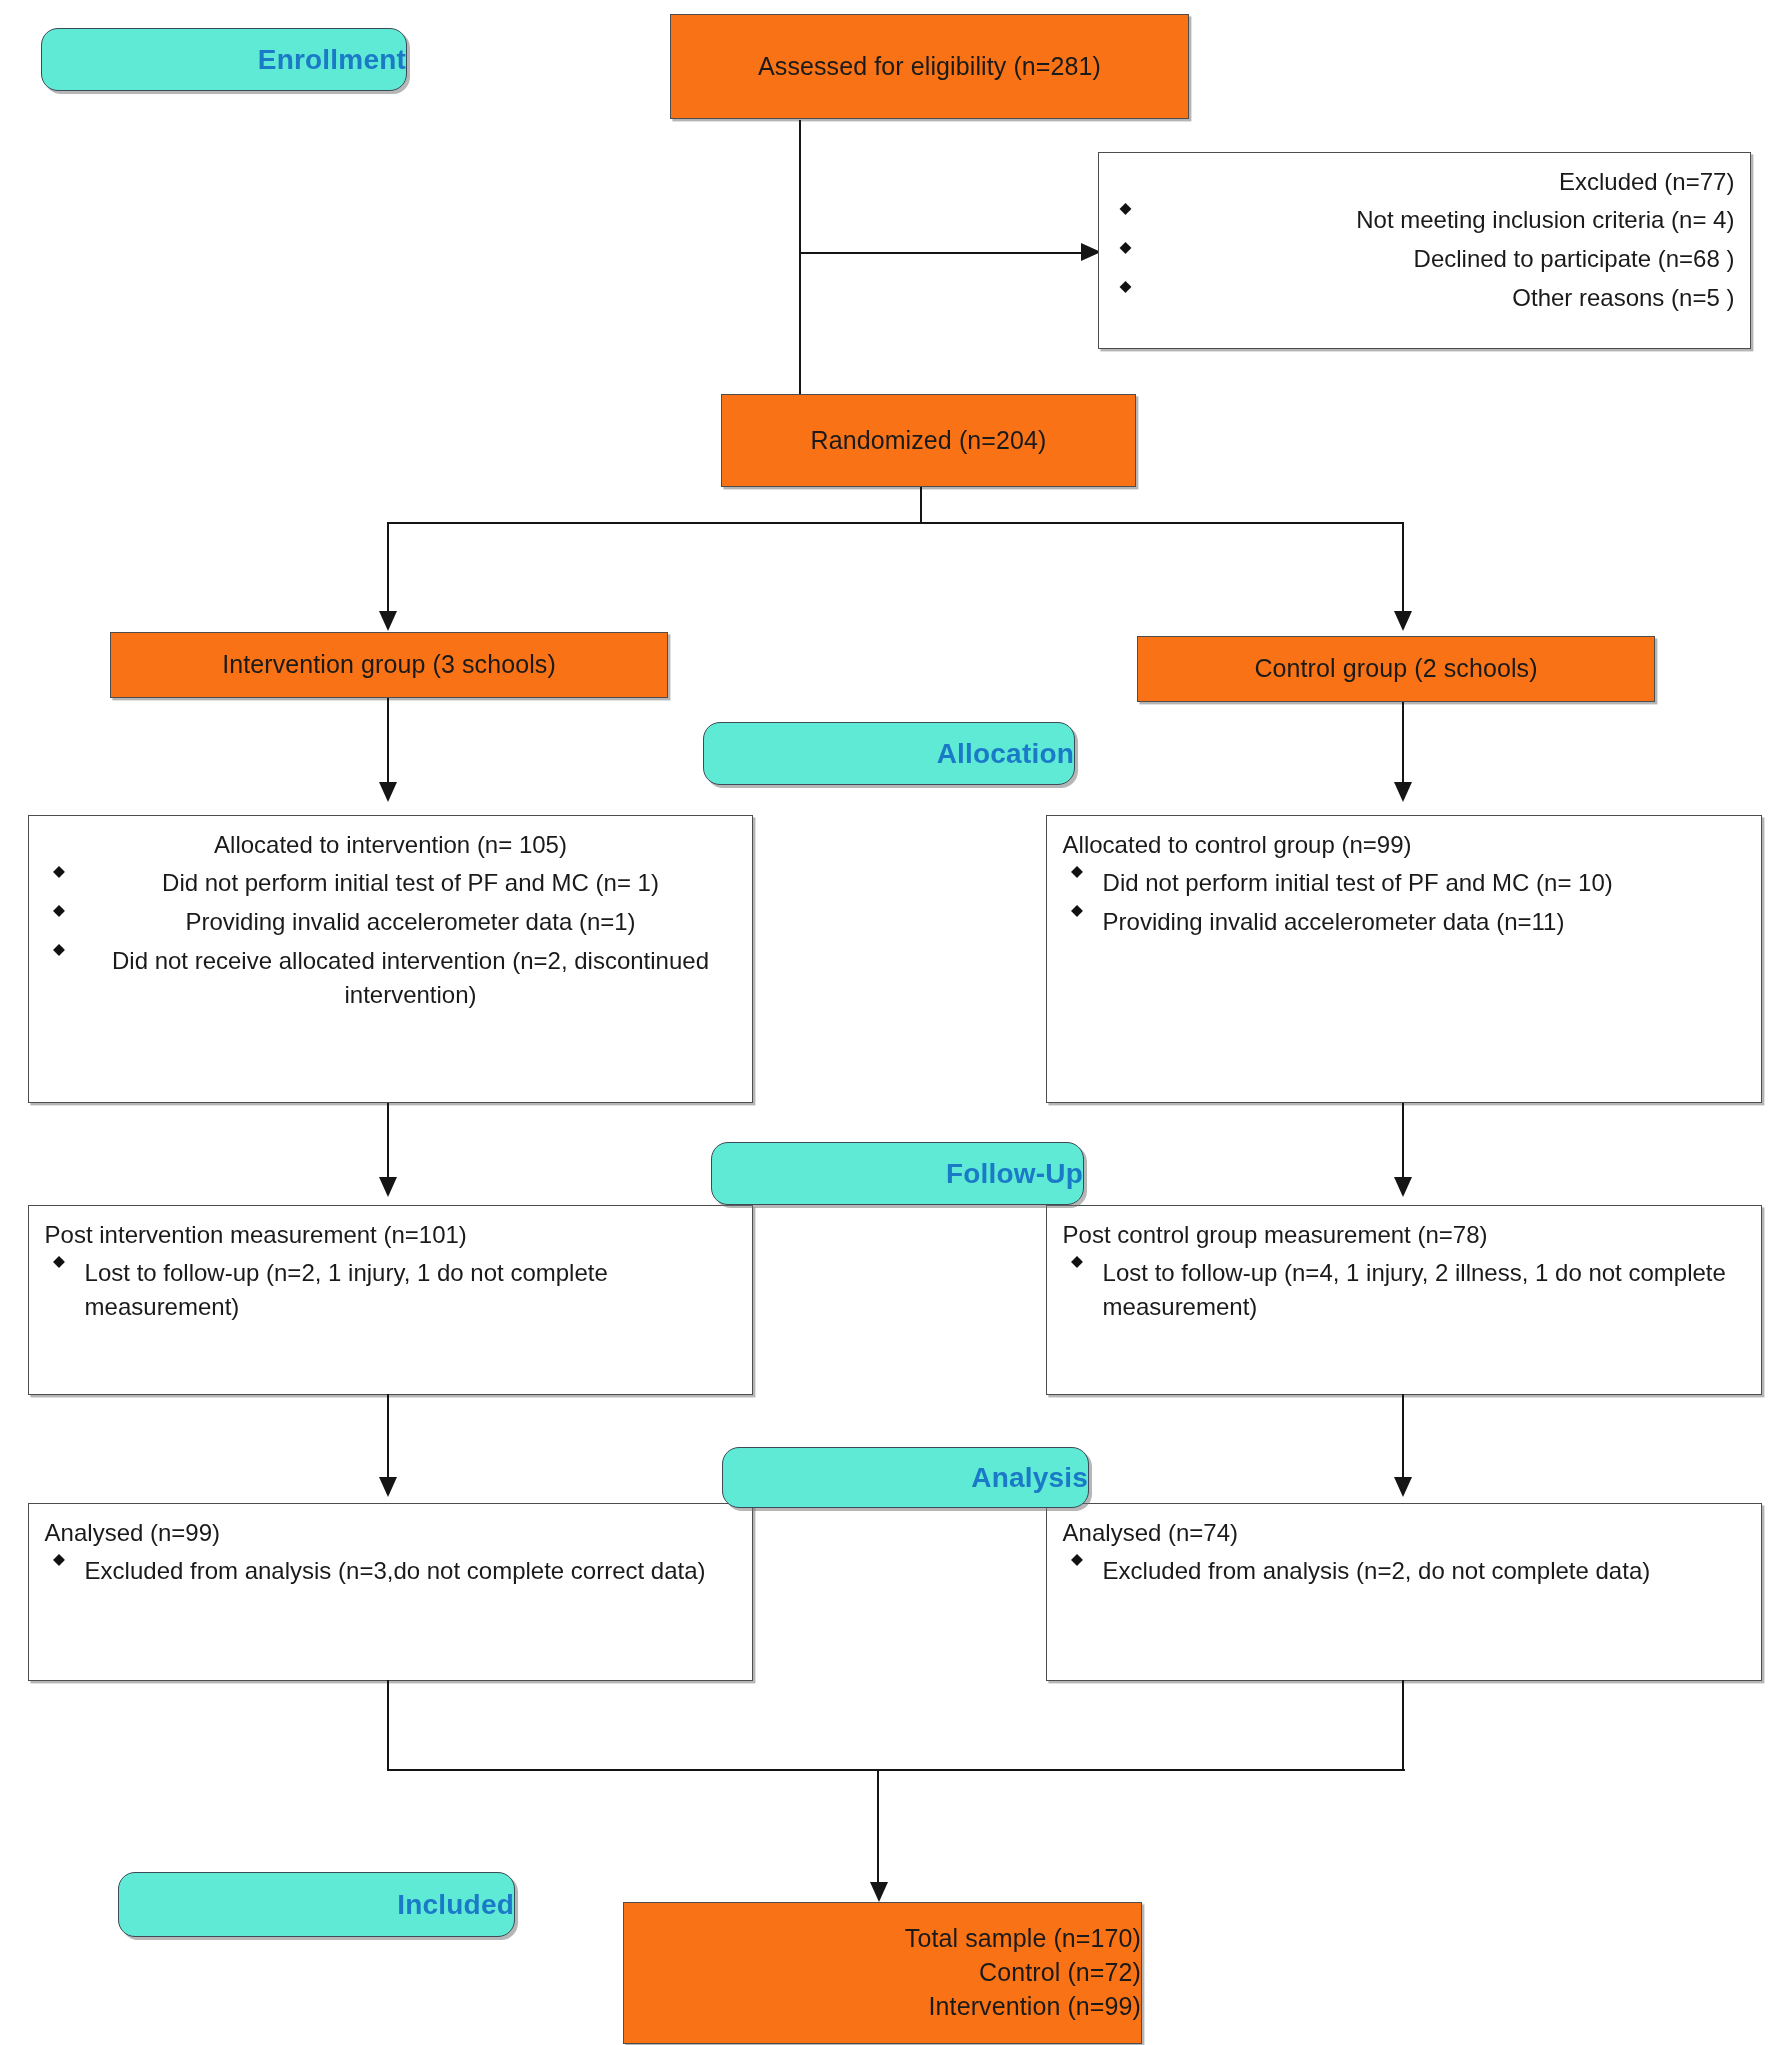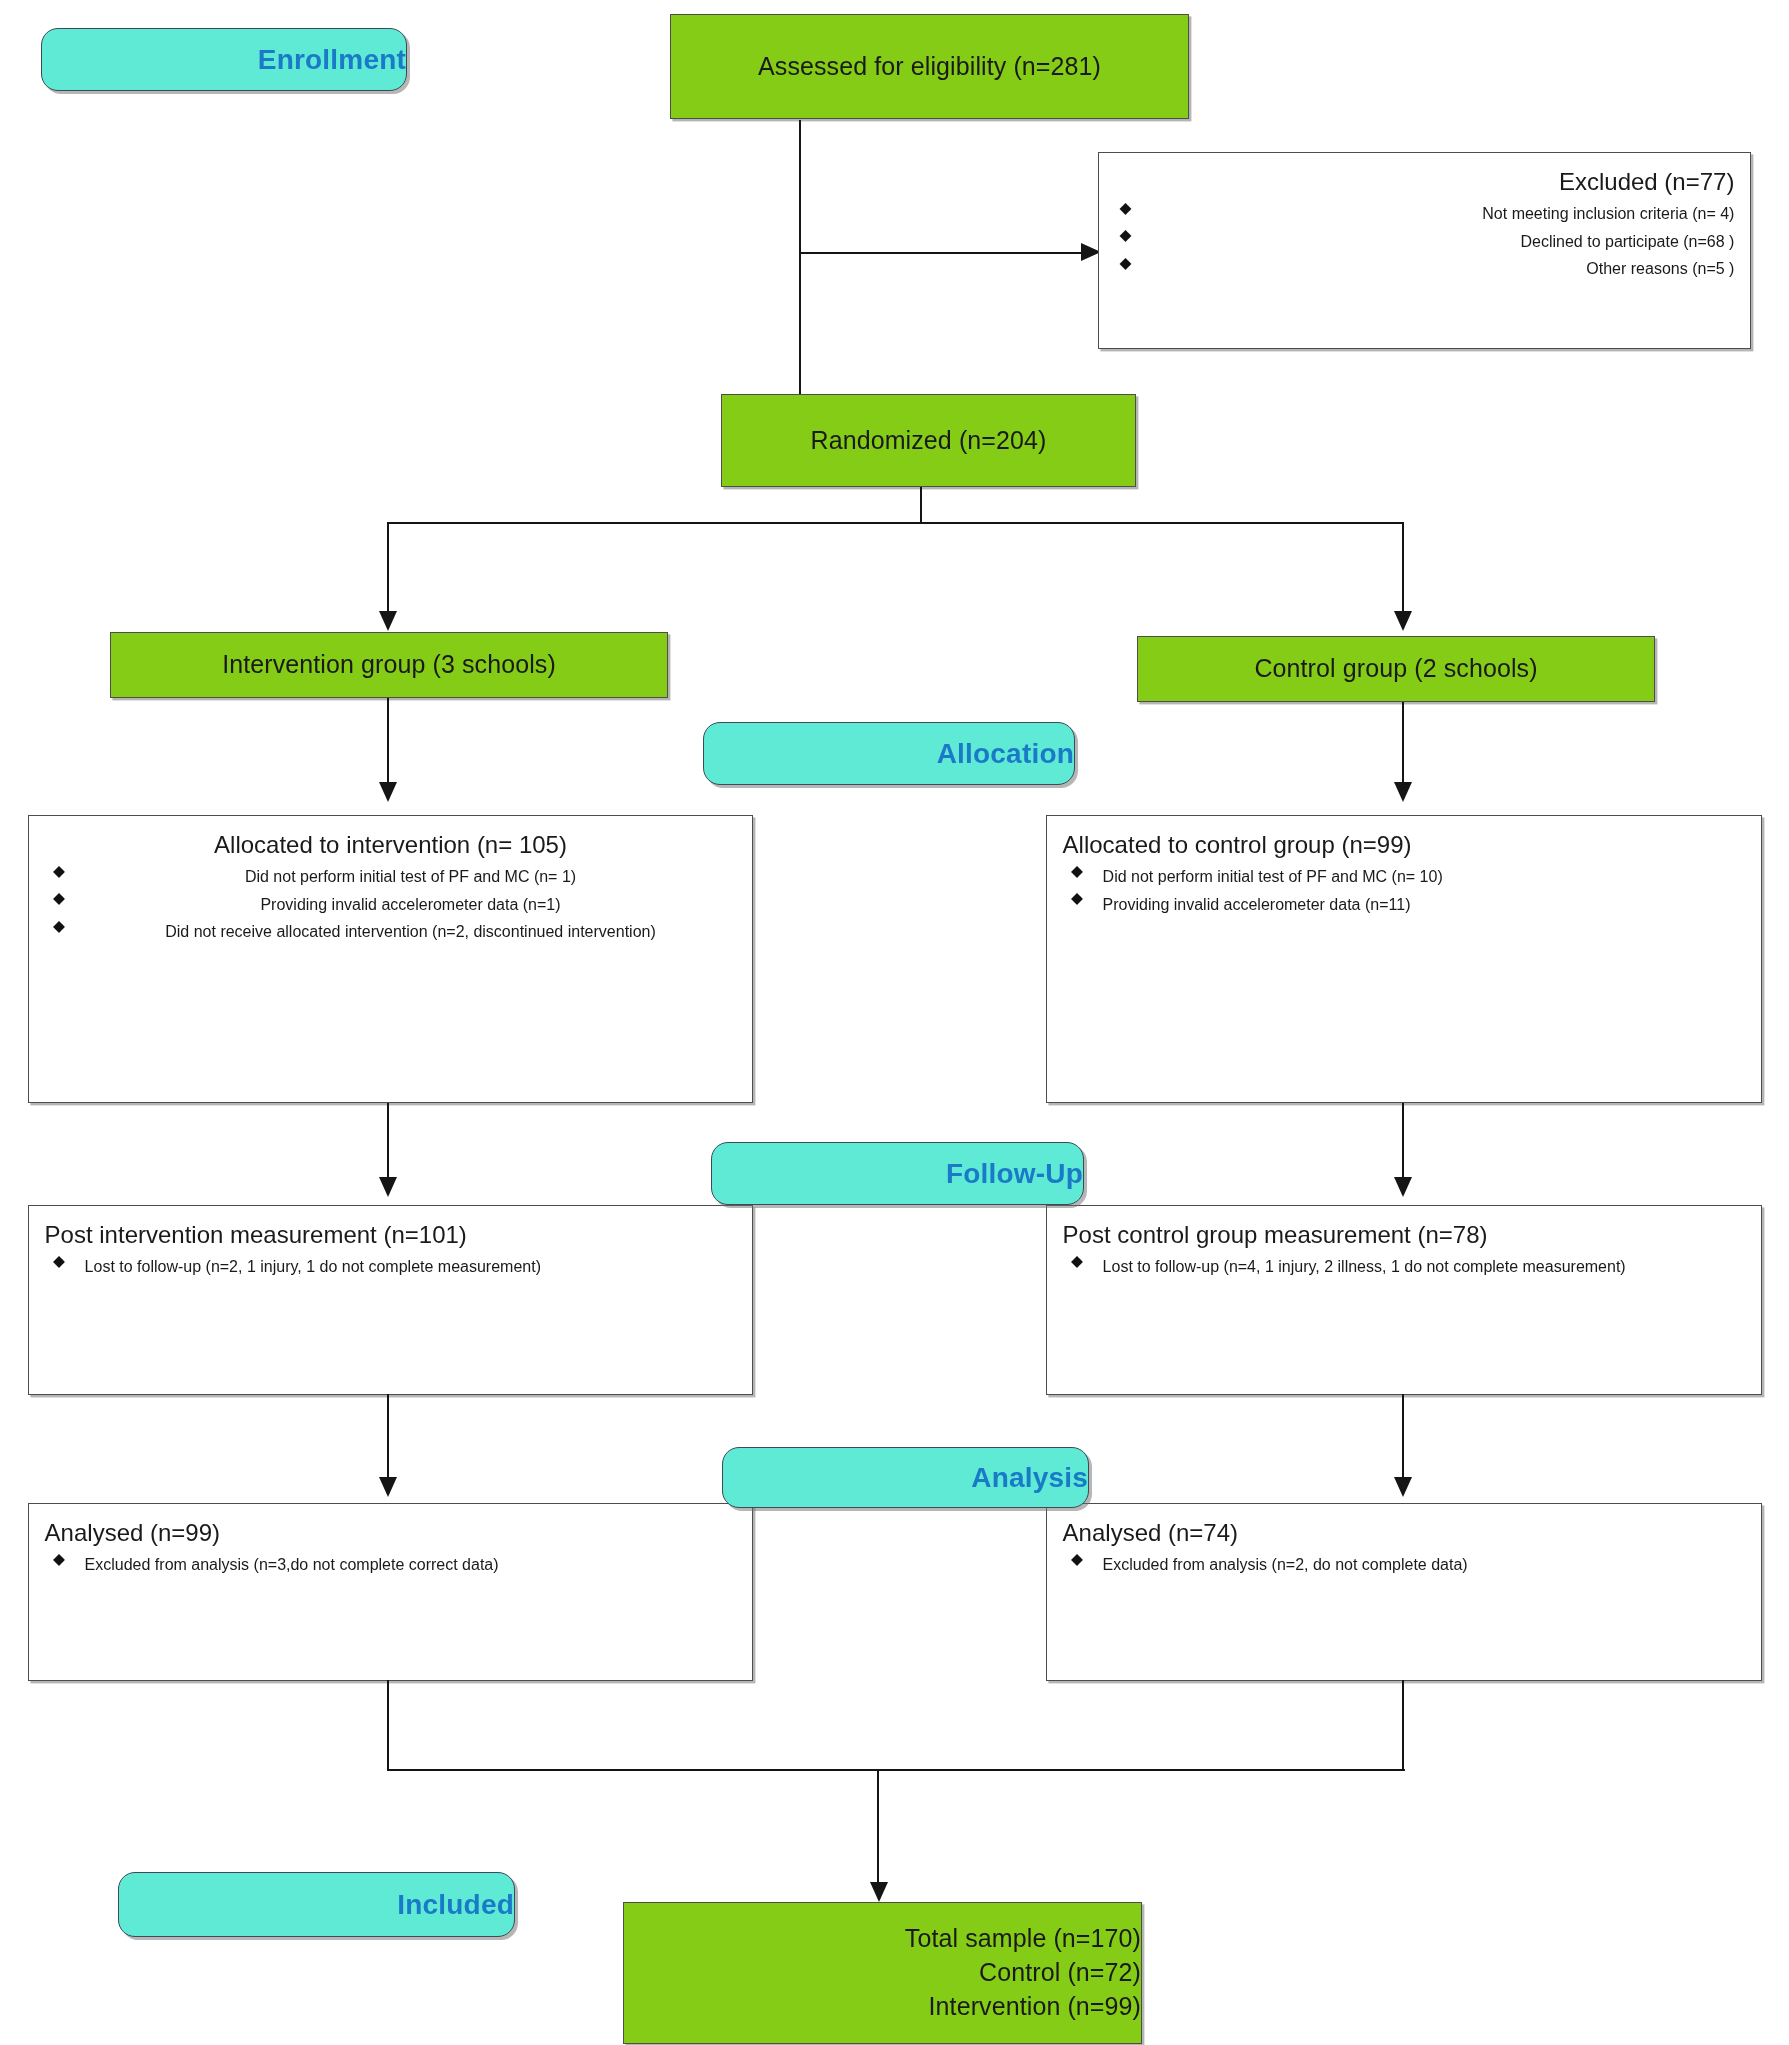--- a/index.html
+++ b/index.html
@@ -11,21 +11,21 @@
     position:relative;
     width:1789px;
     height:2046px;
     background:#ffffff;
     overflow:hidden;
   }
 
   
   .box{
     position:absolute;
-    background:#84cc16;
+    background:#f97316;
     border:1.8px solid #4d4d4d;
     box-shadow:2.4px 2.4px 0 0 rgba(120,120,120,0.55);
     box-sizing:border-box;
   }
   .box.centered{
     display:flex;
     align-items:center;
     justify-content:center;
     text-align:center;
   }
@@ -72,21 +72,21 @@
     margin:0 0 6px 0;
     white-space:pre-wrap;
   }
   ul.bullets{
     list-style:none;
     margin:0;
     padding:0;
   }
   ul.bullets li{
     position:relative;
-    font-size:16px;
+    font-size:24px;
     color:#1a1a1a;
     line-height:1.42;
     margin:0 0 4.8px 0;
     padding-left:40px;
     white-space:pre-wrap;
   }
   ul.bullets li .dia{
     position:absolute;
     left:8.4px;
     top:.60em;

